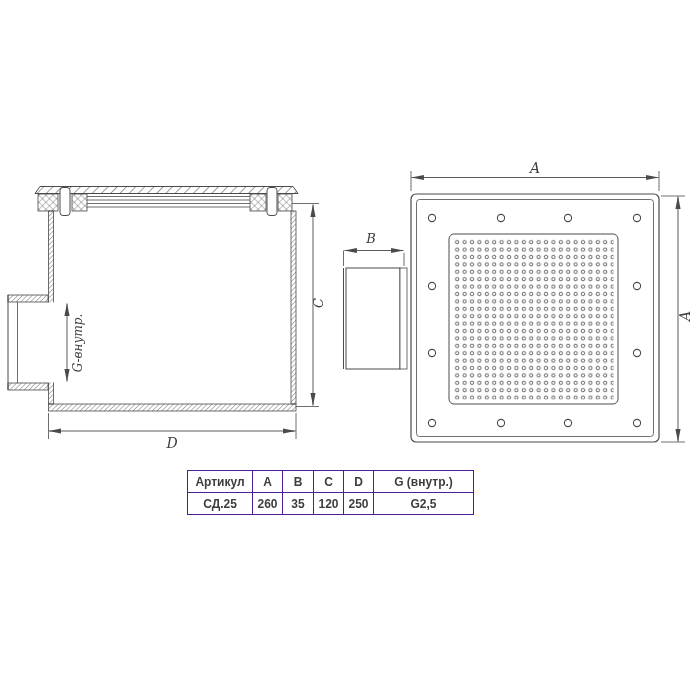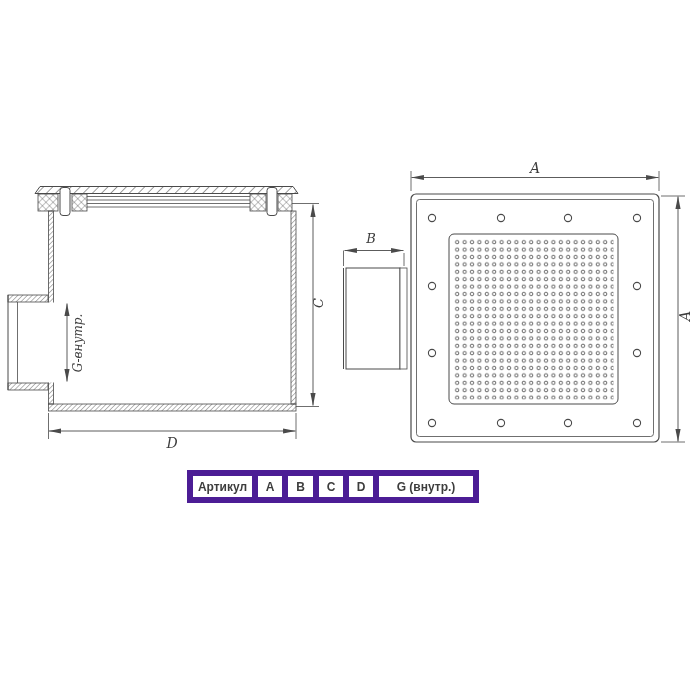--- a/index.html
+++ b/index.html
@@ -5,21 +5,21 @@
   html,body{margin:0;padding:0;background:#ffffff;}
   body{width:700px;height:700px;font-family:"Liberation Sans",sans-serif;}
   .canvas{position:relative;width:700px;height:700px;background:#fff;overflow:hidden;}
   .drawing-svg{position:absolute;left:0;top:0;}
   .ln{stroke:#4a4a4a;stroke-width:1;fill:none;}
   .thin{stroke:#4a4a4a;stroke-width:0.8;fill:none;}
   .dim{stroke:#4a4a4a;stroke-width:0.9;fill:none;}
   .lbl{font-family:"DejaVu Serif",serif;font-style:italic;fill:#3d3d3d;}
   .dim-table{position:absolute;left:187px;top:470px;border-collapse:collapse;
              table-layout:fixed;font-size:12px;font-weight:bold;color:#3d3d3d;}
-  .dim-table th,.dim-table td{border:6px solid #4c1d95;text-align:center;
+  .dim-table th,.dim-table td{border:1px solid #4c1d95;text-align:center;
              vertical-align:middle;height:21px;padding:0 2px;background:#fff;
              font-weight:bold;white-space:nowrap;}
 </style>
 </head>
 <body>
 
 <div class="canvas">
 
 <svg class="drawing-svg" width="700" height="465" viewBox="0 0 700 465">
   <defs>
@@ -161,16 +161,24 @@
     <tr>
       <th>Артикул</th>
       <th>A</th>
       <th>B</th>
       <th>C</th>
       <th>D</th>
       <th>G (внутр.)</th>
     </tr>
   </thead>
   <tbody>
+    <tr>
+      <td>СД.25</td>
+      <td>260</td>
+      <td>35</td>
+      <td>120</td>
+      <td>250</td>
+      <td>G2,5</td>
+    </tr>
   </tbody>
 </table>
 
 </div>
 
 </body></html>

